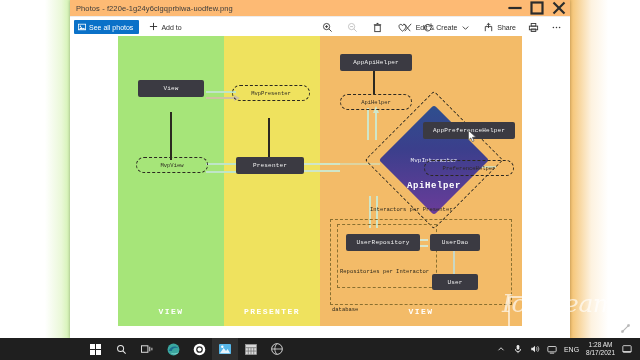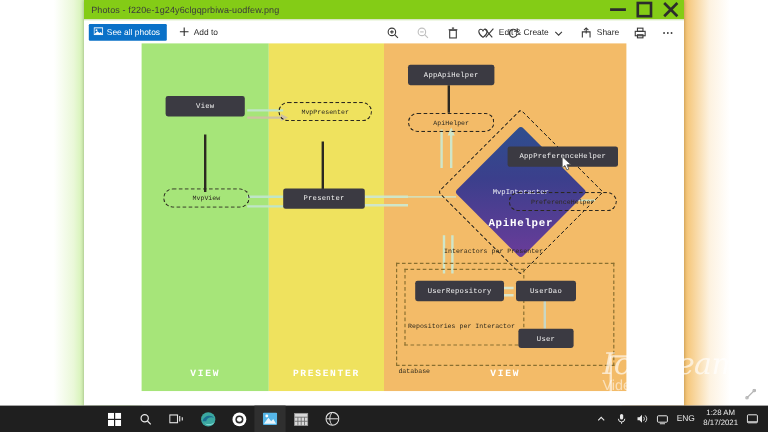--- a/index.html
+++ b/index.html
@@ -12,21 +12,21 @@
   
   #desktop{position:absolute;left:0;top:0;width:640px;height:338px;background:#ffffff;}
   #leftbar{position:absolute;left:0;top:0;width:118px;height:338px;
     background:linear-gradient(to right,#ffffff 0%,#ffffff 38%,#eaf8d8 52%,#a8e86a 72%,#9fe35e 92%,#c9f0a0 100%);}
   #rightbar{position:absolute;right:0;top:0;width:122px;height:338px;
     background:linear-gradient(to left,#ffffff 0%,#ffffff 26%,#fdf2e0 40%,#f2b44e 62%,#efad3f 88%,#f6cd86 100%);}
 
   
   #win{position:absolute;left:70px;top:0;width:500px;height:338px;background:#ffffff;
     box-shadow:0 0 3px rgba(0,0,0,.28);}
-  #titlebar{height:16px;background:#84cc16;display:flex;align-items:center;
+  #titlebar{height:16px;background:#fdba74;display:flex;align-items:center;
     border-bottom:1px solid #ededed;position:relative;}
   #titletext{font-size:7.5px;color:#3b3b3b;margin-left:6px;white-space:nowrap;
     overflow:hidden;text-overflow:ellipsis;max-width:330px;letter-spacing:.1px;}
   .wctrl{width:22px;height:16px;display:flex;align-items:center;justify-content:center;
     font-size:8px;color:#2c2c2c;}
   .wctrl:last-child{margin-right:0;}
   #wctrls{position:absolute;right:0;top:0;display:flex;}
 
   #toolbar{height:20px;background:#ffffff;display:flex;align-items:center;
     border-bottom:1px solid #f0f0f0;position:relative;}
@@ -318,21 +318,20 @@
     <svg id="cursor" viewBox="0 0 9 13">
       <polygon points="0.5,0.5 0.5,10 2.8,7.9 4.4,11.6 6,10.9 4.4,7.3 7.6,7.1" fill="#ffffff" stroke="#555" stroke-width=".7"></polygon>
     </svg>
   </div>
 
   <div id="wm-play">
       <div class="tri"></div>
     </div>
   <div id="wm">
     <div id="wm-ice">Icecream</div>
-    <div id="wm-sub">Video Editor</div>
   </div>
   <svg id="resize" viewBox="0 0 10 10">
     <line x1="1" y1="9" x2="9" y2="1" stroke="#777" stroke-width="1.2"></line>
     <circle cx="1.6" cy="8.4" r="1.2" fill="none" stroke="#777" stroke-width="1"></circle>
     <circle cx="8.4" cy="1.6" r="1.2" fill="none" stroke="#777" stroke-width="1"></circle>
   </svg>
 </div>
 
 <div id="taskbar">
   <div id="tb-left">

